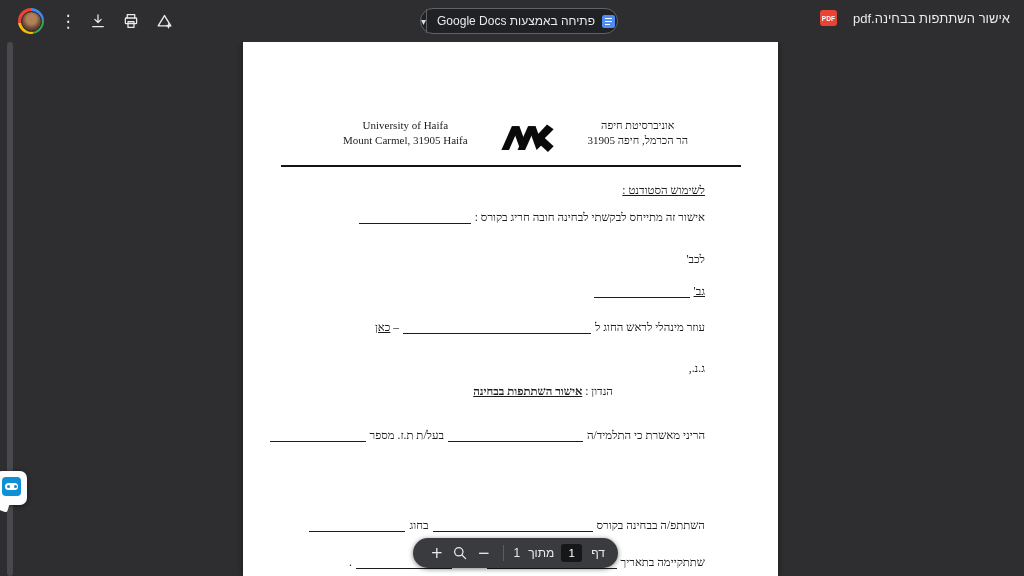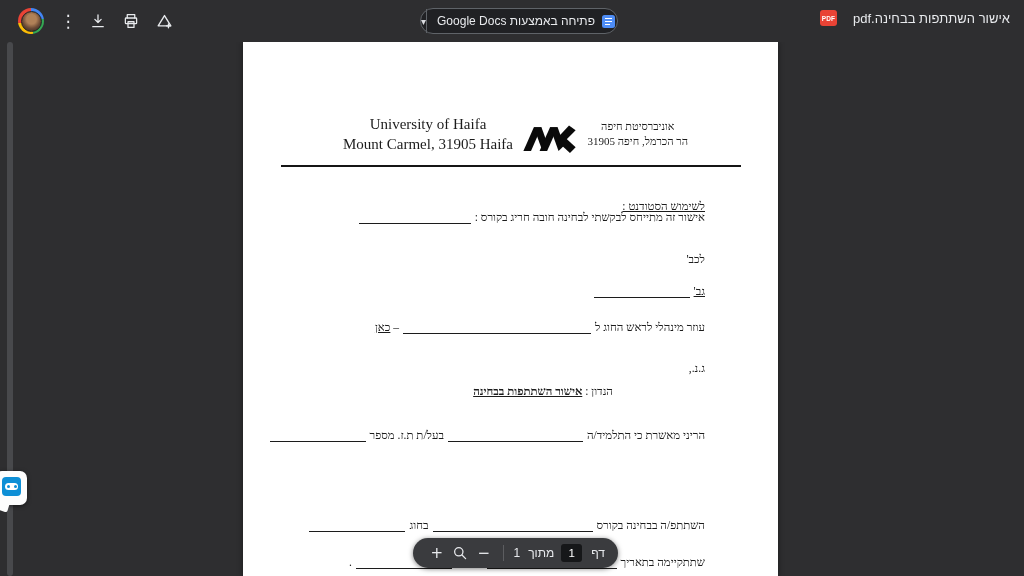--- a/index.html
+++ b/index.html
@@ -54,21 +54,21 @@
   .tv-bar { width:13px; height:7px; background:#fff; border-radius:4px; display:flex; align-items:center;
             justify-content:space-between; padding:0 1.5px; }
   .tv-bar i { width:3px; height:3px; border-radius:50%; background:#0e8fd6; }
 
   
   .page { position:absolute; left:243px; top:42px; width:535px; height:534px; background:#fff;
           box-shadow:0 0 6px rgba(0,0,0,.45); z-index:10; color:#1c1c1c;
           font-family:"Liberation Serif", serif; }
   .doc-header { position:absolute; left:100px; top:72px; width:345px; display:flex;
                 justify-content:space-between; align-items:center; direction:ltr; }
-  .hdr-en { font-size:15px; text-align:center; line-height:1.35; }
+  .hdr-en { font-size:11px; text-align:center; line-height:1.35; }
   .hdr-he { font-size:11px; text-align:center; line-height:1.35; direction:rtl; }
   .uh-logo { width:58px; height:38px; flex:0 0 auto; }
   .hrule { position:absolute; left:38px; top:123px; width:460px; border-top:2px solid #151515; }
 
   .dline { position:absolute; right:73px; direction:rtl; font-size:11.5px; white-space:nowrap; }
   .blank { display:inline-block; border-bottom:1px solid #1c1c1c; height:11px; vertical-align:bottom;
            margin:0 4px -1px 4px; }
   .u { text-decoration:underline; }
   .b { font-weight:bold; }
   .cbx { display:inline-block; width:7px; height:7px; border:1px solid #1c1c1c; margin:0 6px -0.5px 4px; }
@@ -166,21 +166,21 @@
           <path d="M45 23 L57 34 L51 40 L39 29 Z"></path>
         </g>
       </svg>
       <div class="hdr-he">
         <div>אוניברסיטת חיפה</div>
         <div>הר הכרמל, חיפה 31905</div>
       </div>
     </div>
     <div class="hrule"></div>
 
-    <div class="dline u" style="top:158px;font-family:Liberation Serif, serif;">לשימוש הסטודנט :</div>
+    <div class="dline u" style="top:142px;font-family:Liberation Serif, serif;">לשימוש הסטודנט :</div>
 
     <div class="dline" style="top:169px;">
       <span>אישור זה מתייחס לבקשתי לבחינה חובה חריג בקורס :</span><span class="blank" style="width:112px;"></span>
     </div>
 
     <div class="dline" style="top:211px;">לכב'</div>
 
     <div class="dline" style="top:243px;text-decoration:underline;">
       <span>גב'</span><span class="blank" style="width:96px;"></span>
     </div>

